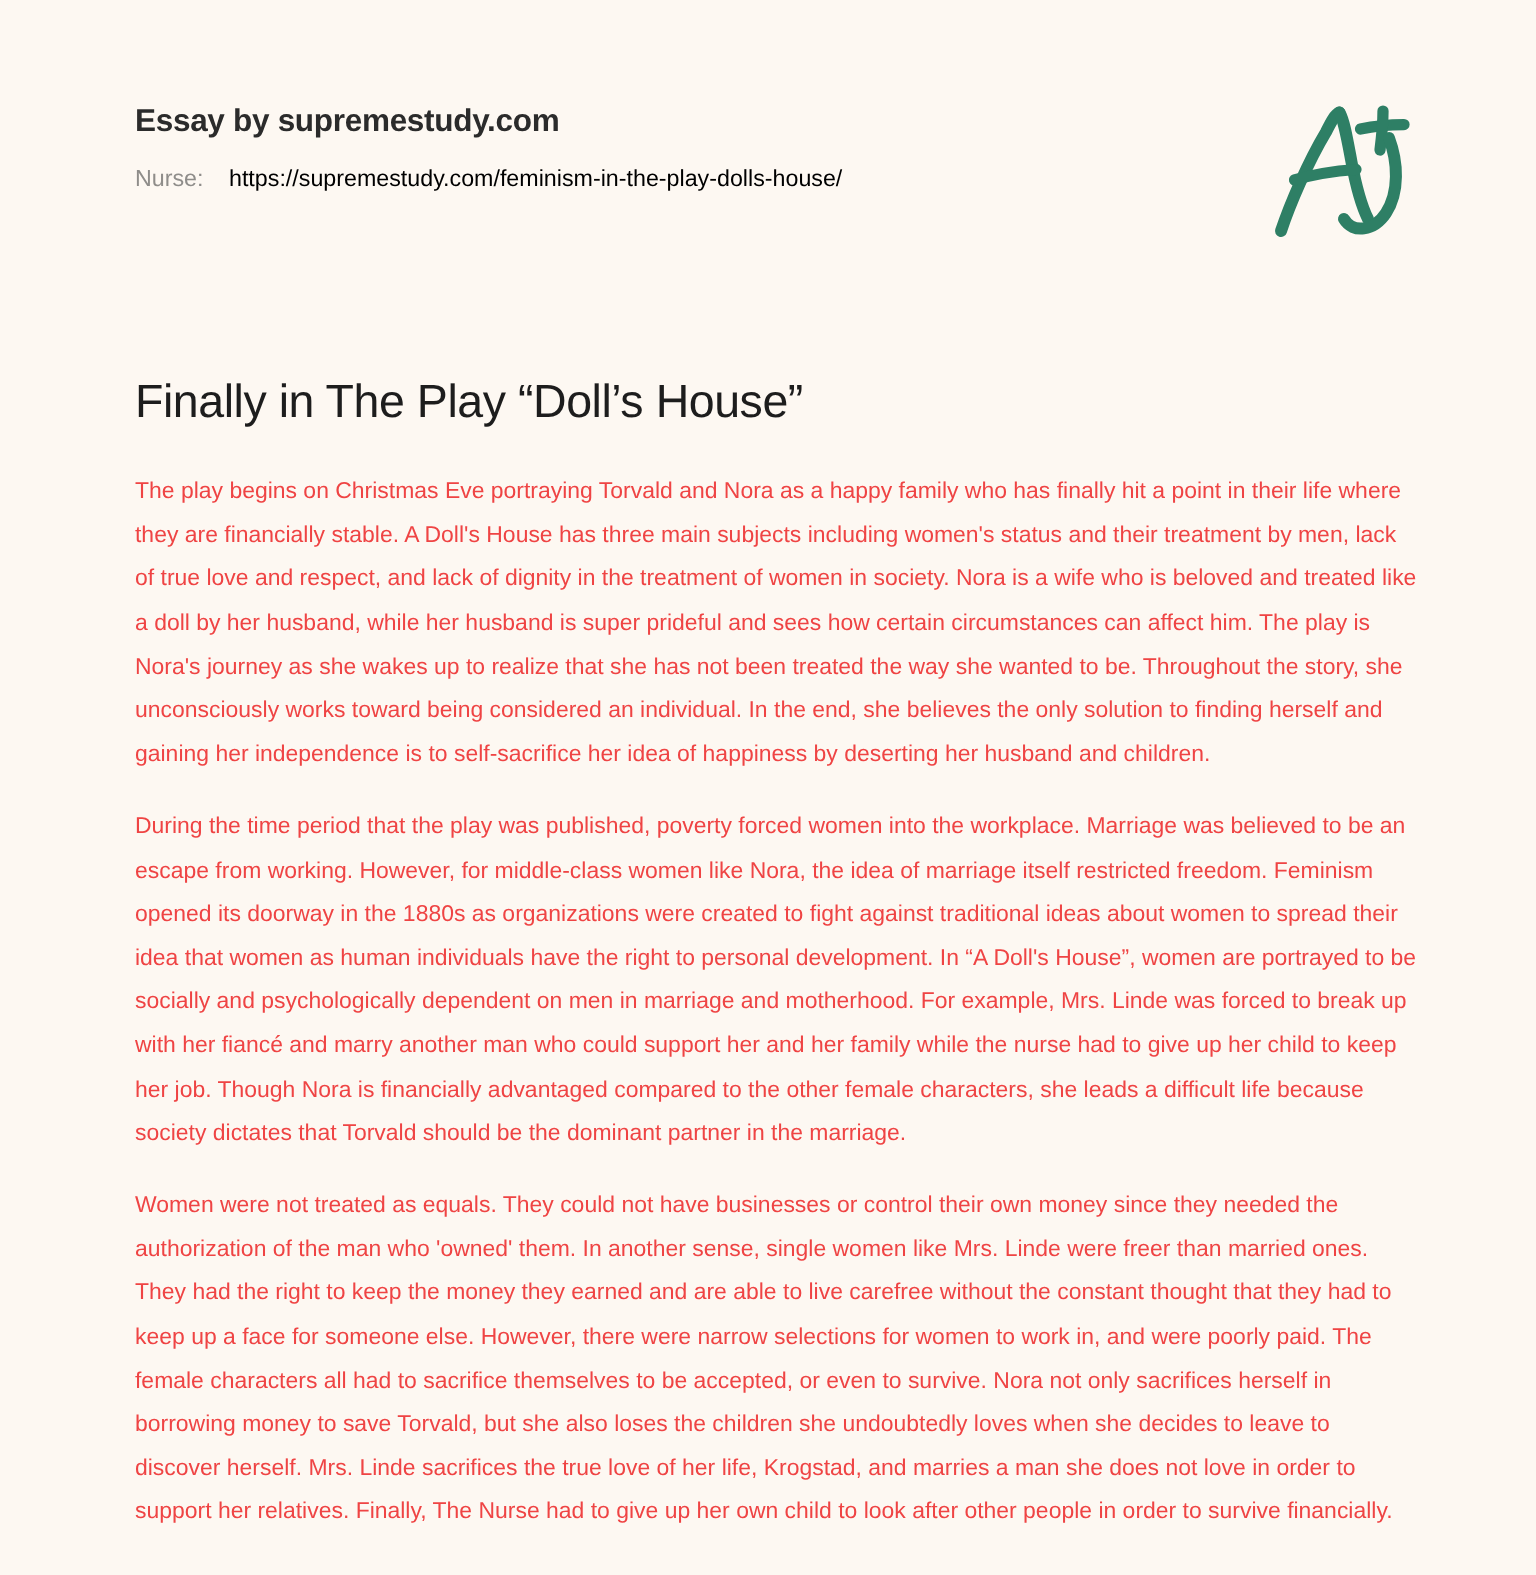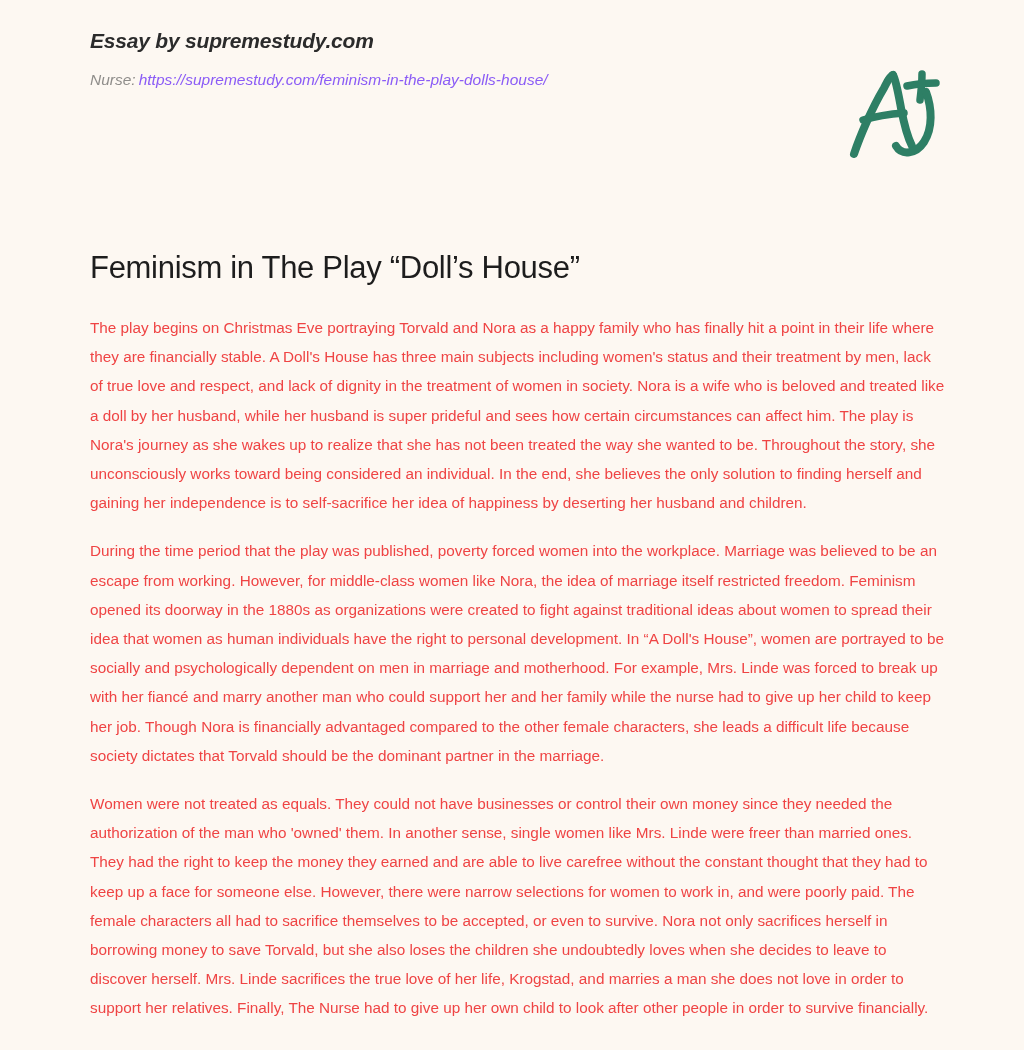--- a/index.html
+++ b/index.html
@@ -14,42 +14,41 @@
     position:relative;
     width:1024px;
     height:1050px;
     background:#fdf8f2;
   }
   
   .header {
     position:absolute;
     left:0; top:0;
     width:992px;
-    padding:28px 78px 0 90px;
-    font-style:italic;
+    padding:68px 78px 0 90px;
   }
   .header-left { display:block; }
   .essay-by {
     font-size:21px;
     font-weight:bold;
     color:#2b2b2b;
     letter-spacing:-0.2px;
     line-height:26px;
   }
   .source-line {
     margin-top:16px;
     font-size:15.5px;
     line-height:20px;
     white-space:nowrap;
   }
   .source-label { color:#8f8d8a; }
   .source-url {
-    color:#8b5cf6;
+    color:#000000;
     text-decoration:none;
-    margin-left:3px;
+    margin-left:17px;
   }
   
   .logo {
     position:absolute;
     right:72px;
     top:62px;
     width:112px;
     height:112px;
   }
   .logo svg { display:block; width:112px; height:112px; }
@@ -104,21 +103,21 @@
         <path d="M67 24 C76 22, 88 21, 96 21" stroke-width="7.5"></path>
 
         <path d="M82 12 C82 20, 81 30, 80 38" stroke-width="7.5"></path>
 
         <path d="M86 30 C92 46, 93 66, 84 80 C76 92, 62 94, 56 84" stroke-width="8"></path>
       </g>
     </svg>
   </div>
 
   <div class="article">
-    <h1 class="doc-title">Feminism in The Play “Doll’s House”</h1>
+    <h1 class="doc-title">Finally in The Play “Doll’s House”</h1>
     <div class="body-copy">
       <p>The play begins on Christmas Eve portraying Torvald and Nora as a happy family who has finally hit a point in their life where they are financially stable. A Doll's House has three main subjects including women's status and their treatment by men, lack of true love and respect, and lack of dignity in the treatment of women in society. Nora is a wife who is beloved and treated like a doll by her husband, while her husband is super prideful and sees how certain circumstances can affect him. The play is Nora's journey as she wakes up to realize that she has not been treated the way she wanted to be. Throughout the story, she unconsciously works toward being considered an individual. In the end, she believes the only solution to finding herself and gaining her independence is to self-sacrifice her idea of happiness by deserting her husband and children.</p>
       <p>During the time period that the play was published, poverty forced women into the workplace. Marriage was believed to be an escape from working. However, for middle-class women like Nora, the idea of marriage itself restricted freedom. Feminism opened its doorway in the 1880s as organizations were created to fight against traditional ideas about women to spread their idea that women as human individuals have the right to personal development. In “A Doll's House”, women are portrayed to be socially and psychologically dependent on men in marriage and motherhood. For example, Mrs. Linde was forced to break up with her fiancé and marry another man who could support her and her family while the nurse had to give up her child to keep her job. Though Nora is financially advantaged compared to the other female characters, she leads a difficult life because society dictates that Torvald should be the dominant partner in the marriage.</p>
       <p>Women were not treated as equals. They could not have businesses or control their own money since they needed the authorization of the man who 'owned' them. In another sense, single women like Mrs. Linde were freer than married ones. They had the right to keep the money they earned and are able to live carefree without the constant thought that they had to keep up a face for someone else. However, there were narrow selections for women to work in, and were poorly paid. The female characters all had to sacrifice themselves to be accepted, or even to survive. Nora not only sacrifices herself in borrowing money to save Torvald, but she also loses the children she undoubtedly loves when she decides to leave to discover herself. Mrs. Linde sacrifices the true love of her life, Krogstad, and marries a man she does not love in order to support her relatives. Finally, The Nurse had to give up her own child to look after other people in order to survive financially.</p>
       <p>Society in the 19th century has shown to be very oppressive. Things had to be strictly followed or they would become a point for gossip. For example, with the Nurse, Ibsen shows us how easy</p>
     </div>
   </div>
 
 </div>
 

